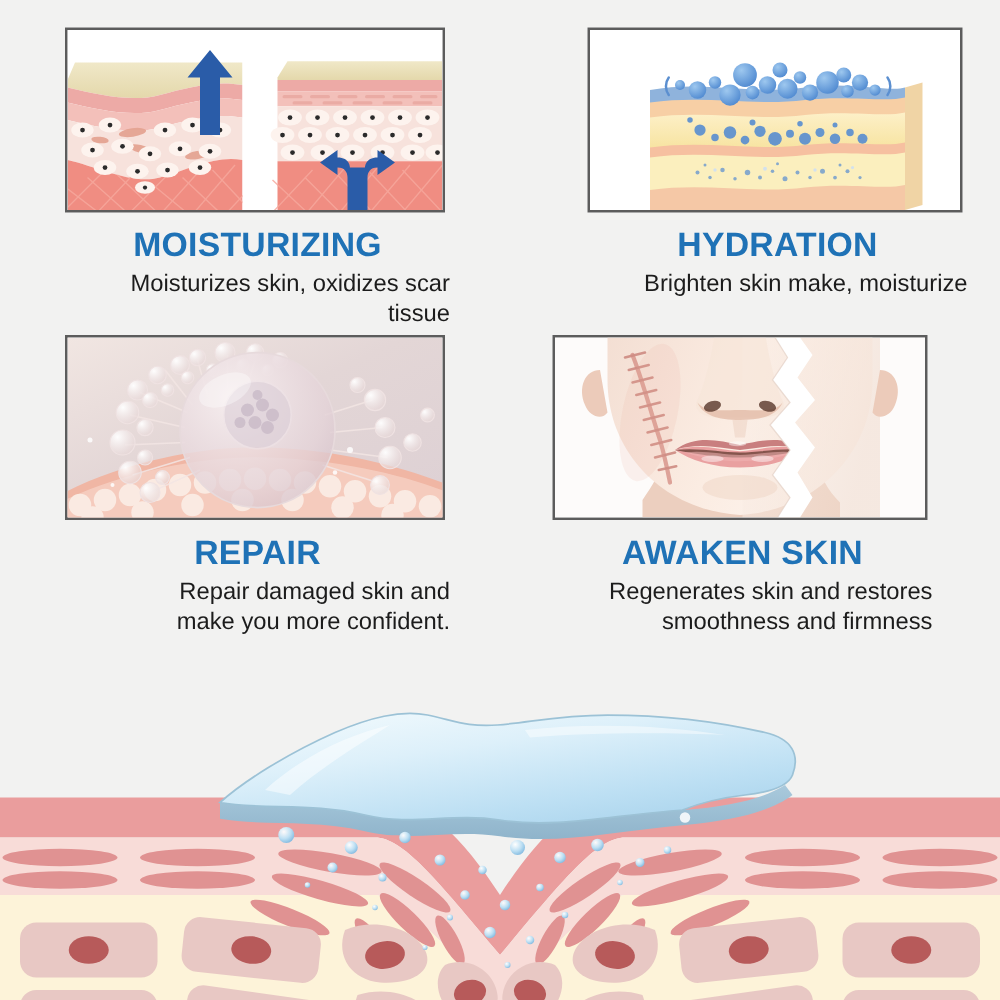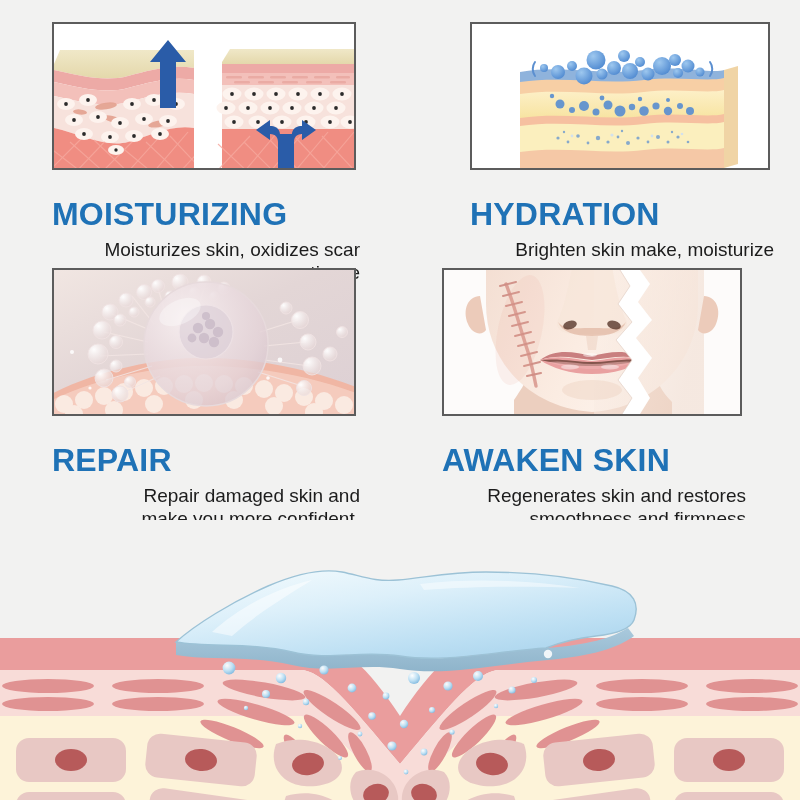--- a/index.html
+++ b/index.html
@@ -46,24 +46,24 @@
     height: 148px;
     border: 2px solid #5c5c5c;
     background: #ffffff;
     overflow: hidden;
     box-sizing: border-box;
   }
   .cell-r1c2 .thumb { width: 300px; }
   .cell-r2c2 .thumb { width: 300px; }
 
   .feature-title {
-    margin: 28px 0 0 0;
-    text-align: left;
+    margin: 12px 0 0 0;
+    text-align: center;
     width: 308px;
-    font-size: 32px;
+    font-size: 27px;
     font-weight: bold;
     letter-spacing: 0.2px;
     color: #1f72b6;
     line-height: 1.05;
   }
   .cell-r1c2 .feature-title,
   .cell-r2c2 .feature-title { width: 304px; }
 
   .feature-desc {
     margin: 6px 0 0 0;

